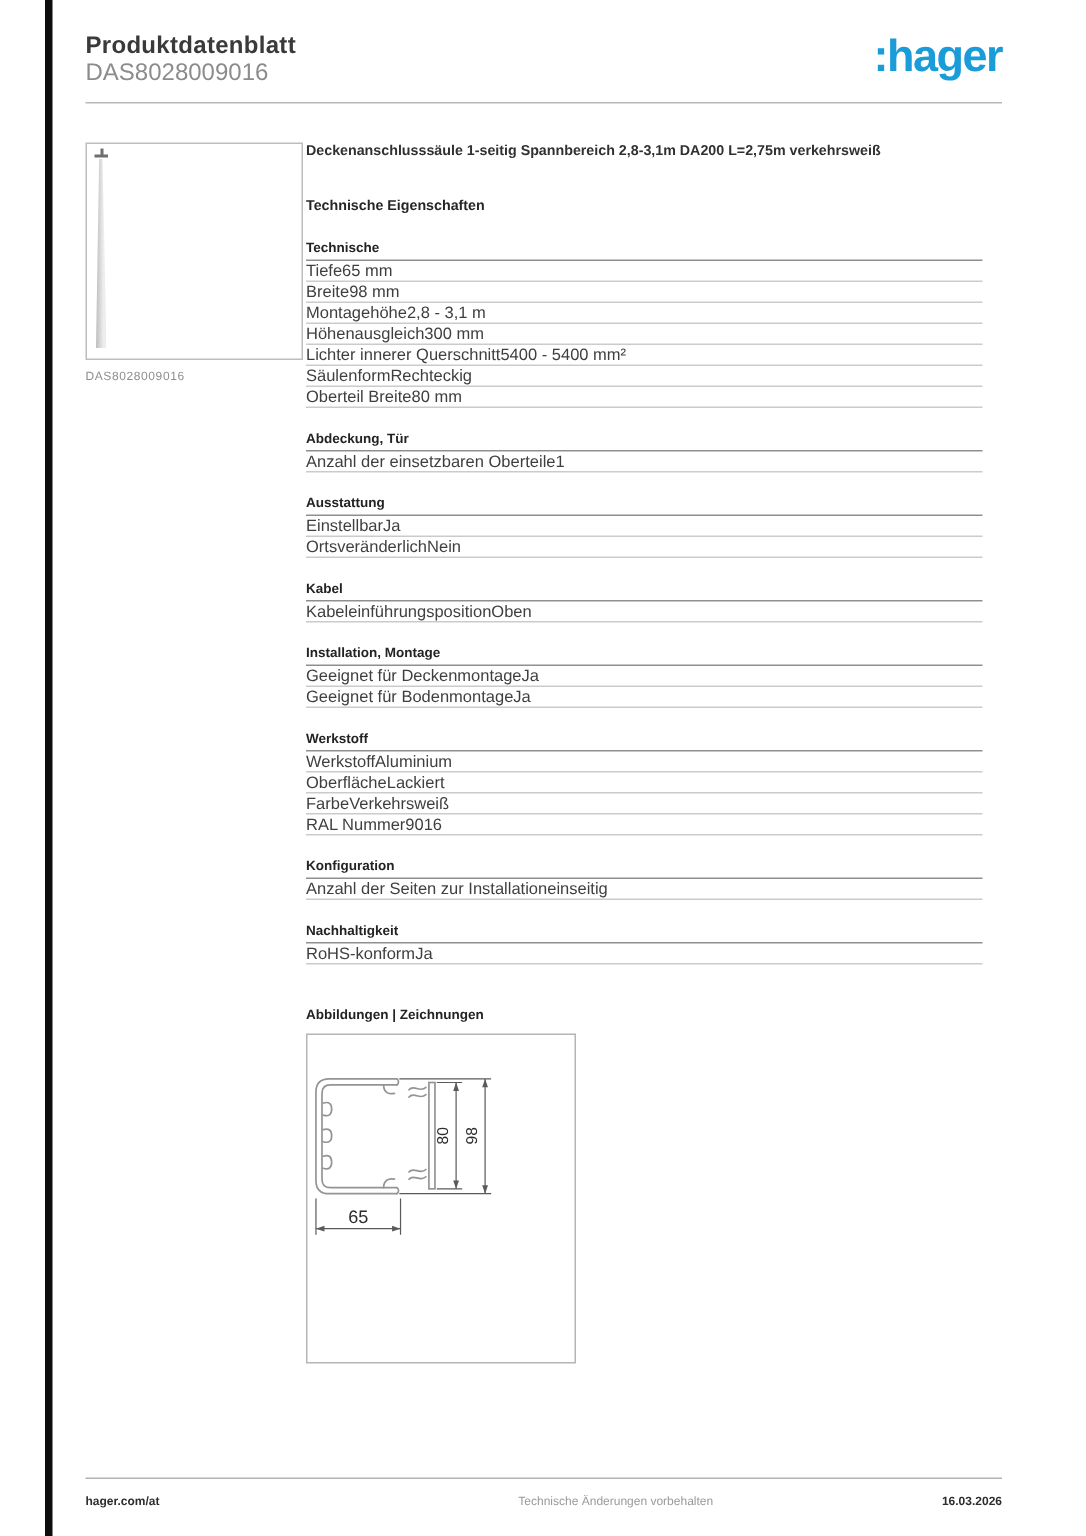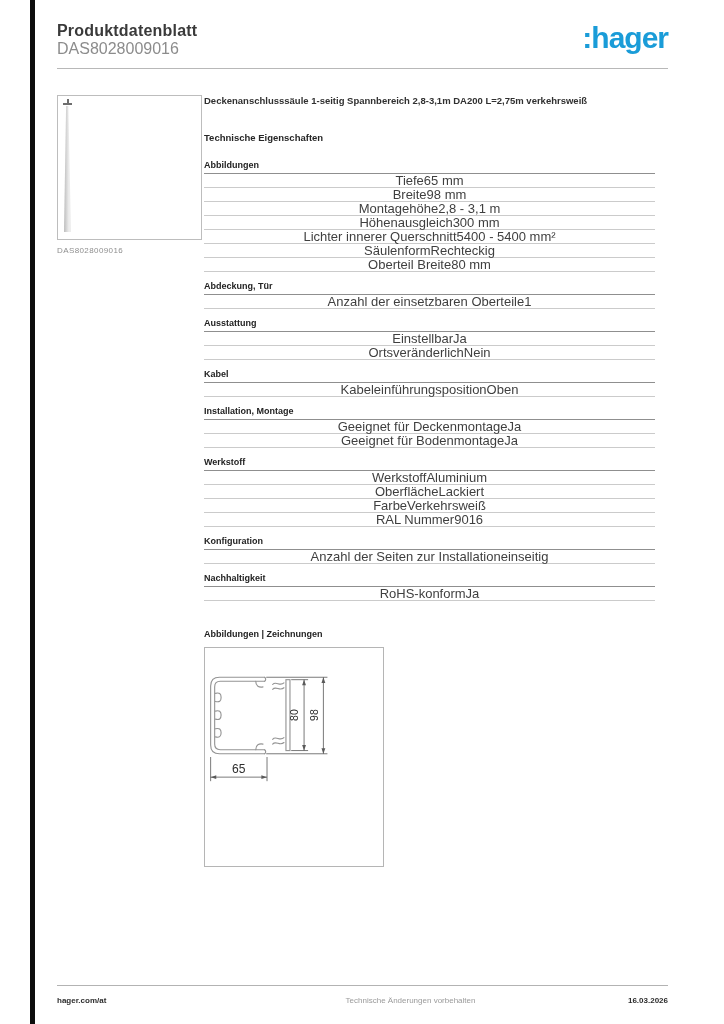--- a/index.html
+++ b/index.html
@@ -29,30 +29,30 @@
     background:linear-gradient(to right,#bdbdbd,#ededed 70%);
     clip-path:polygon(30% 0, 62% 0, 100% 100%, 0 100%);
   }
   .product-caption{ position:absolute; left:57px; top:246px; font-size:8px; color:#8e8e8e; letter-spacing:0.4px; }
 
   
   .main-col{ position:absolute; left:204px; top:95px; width:451px; }
   .product-title{ font-size:9.5px; line-height:12px; font-weight:bold; color:#303030; }
   .specs-heading{ margin-top:25px; font-size:9.5px; line-height:12px; font-weight:bold; color:#262626; }
 
-  .spec-section{ margin-top:9px; }
+  .spec-section{ margin-top:15px; }
   #sections .spec-section:first-child{ margin-top:16px; }
   .sec-title{
     font-size:9px; line-height:11px; font-weight:bold; color:#232323;
     padding-bottom:2px; border-bottom:1px solid #8f8f8f;
   }
   .spec-row{
-    display:flex; justify-content:center; align-items:center;
+    display:flex; justify-content:flex-start; align-items:center;
     height:14px; border-bottom:1px solid #cbcbcb;
-    font-size:13px; color:#3f3f3f;
+    font-size:11px; color:#3f3f3f;
   }
   .spec-row .lbl{ text-align:left; }
   .spec-row .val{ text-align:right; }
 
   .drawings-heading{ margin-top:27px; font-size:9px; line-height:12px; font-weight:bold; color:#232323; }
   .drawing-box{ margin-top:7px; width:180px; height:220px; border:1px solid #b5b5b5; background:#fff; }
   .drawing-box svg{ display:block; width:100%; height:100%; }
 
   
   .footer-rule{ position:absolute; left:57px; top:985px; width:611px; height:1px; background:#b3b3b3; }
@@ -78,21 +78,21 @@
     <div class="pole-body"></div>
   </div>
   <div class="product-caption">DAS8028009016</div>
 
   <div class="main-col">
     <div class="product-title">Deckenanschlusssäule 1-seitig Spannbereich 2,8-3,1m DA200 L=2,75m verkehrsweiß</div>
     <div class="specs-heading">Technische Eigenschaften</div>
 
     <div id="sections">
         <section class="spec-section">
-          <div class="sec-title">Abbildungen</div>
+          <div class="sec-title">Technische</div>
           <div class="spec-row">
             <span class="lbl">Tiefe</span>
             <span class="val">65 mm</span>
           </div>
           <div class="spec-row">
             <span class="lbl">Breite</span>
             <span class="val">98 mm</span>
           </div>
           <div class="spec-row">
             <span class="lbl">Montagehöhe</span>

